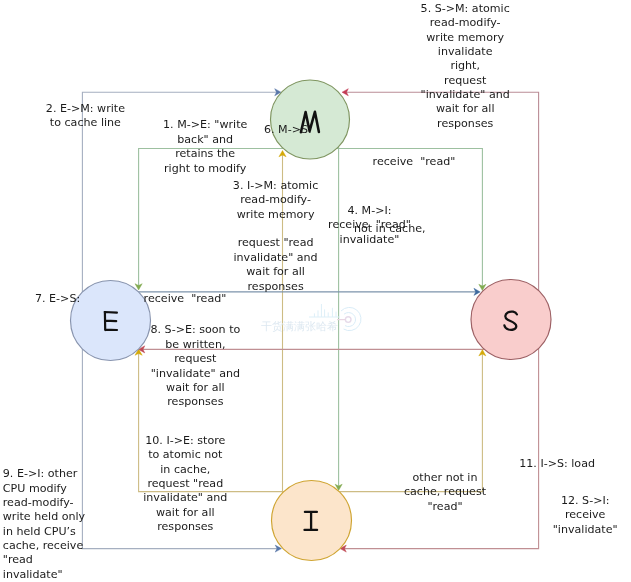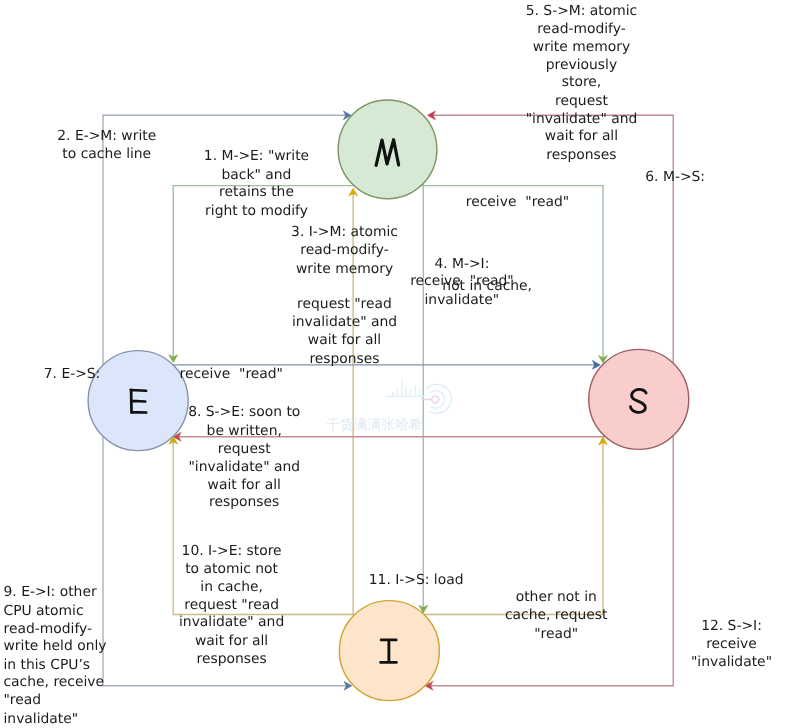--- a/index.html
+++ b/index.html
@@ -5,21 +5,21 @@
 <style>
   html,body{margin:0;padding:0;background:#ffffff;}
   body{width:631px;height:582px;overflow:hidden;
        font-family:"DejaVu Sans","Liberation Sans",sans-serif;}
   #stage{position:relative;width:631px;height:582px;background:#ffffff;overflow:hidden;
          transform:translateZ(0);}
   svg.layer{position:absolute;left:0;top:0;width:631px;height:582px;}
   .glyph-text{font-size:0.01px;fill:none;}
   .ln{position:absolute;color:#1b1b1b;font-size:11.1px;line-height:14.35px;
       white-space:pre;height:14.35px;transform:translateZ(0);}
-  .wm-center{position:absolute;left:261px;top:334px;color:#dde8f1;
+  .wm-center{position:absolute;left:261px;top:321px;color:#dde8f1;
              font-size:11px;line-height:11px;white-space:pre;transform:translateZ(0);}
   .wm-bottom{position:absolute;left:497px;top:551px;color:#c8ced4;font-size:12.8px;
              line-height:12.8px;white-space:pre;transform:translateZ(0);}
 </style>
 </head>
 <body>
 
 <div id="stage">
   <svg class="layer" viewBox="0 0 631 582" xmlns="http://www.w3.org/2000/svg">
     <g>
@@ -121,64 +121,64 @@
   </div>
   <div class="lblgrp">
     <div class="ln" style="left:219.5px;top:203.8px;width:300px;text-align:center">4. M-&gt;I:</div>
     <div class="ln" style="left:219.5px;top:218.2px;width:300px;text-align:center">receive  "read"</div>
     <div class="ln" style="left:219.5px;top:232.5px;width:300px;text-align:center">invalidate"</div>
   </div>
   <div class="lblgrp">
     <div class="ln" style="left:315.2px;top:1.8px;width:300px;text-align:center">5. S-&gt;M: atomic</div>
     <div class="ln" style="left:315.2px;top:16.2px;width:300px;text-align:center">read-modify-</div>
     <div class="ln" style="left:315.2px;top:30.5px;width:300px;text-align:center">write memory</div>
-    <div class="ln" style="left:315.2px;top:44.9px;width:300px;text-align:center">previously</div>
-    <div class="ln" style="left:315.2px;top:59.2px;width:300px;text-align:center">store,</div>
+    <div class="ln" style="left:315.2px;top:44.9px;width:300px;text-align:center">invalidate</div>
+    <div class="ln" style="left:315.2px;top:59.2px;width:300px;text-align:center">right,</div>
     <div class="ln" style="left:315.2px;top:73.6px;width:300px;text-align:center">request</div>
     <div class="ln" style="left:315.2px;top:87.9px;width:300px;text-align:center">"invalidate" and</div>
     <div class="ln" style="left:315.2px;top:102.3px;width:300px;text-align:center">wait for all</div>
     <div class="ln" style="left:315.2px;top:116.6px;width:300px;text-align:center">responses</div>
   </div>
   <div class="lblgrp">
-    <div class="ln" style="left:264.0px;top:135px;width:300px;text-align:right">6. M-&gt;S:</div>
+    <div class="ln" style="left:264.0px;top:123px;width:300px;text-align:left">6. M-&gt;S:</div>
     <div class="ln" style="left:264.0px;top:154.6px;width:300px;text-align:center">receive  "read"</div>
   </div>
   <div class="lblgrp">
     <div class="ln" style="left:35.0px;top:292px;width:300px;text-align:left">7. E-&gt;S:</div>
     <div class="ln" style="left:35.0px;top:291.8px;width:300px;text-align:center">receive  "read"</div>
   </div>
   <div class="lblgrp">
     <div class="ln" style="left:45.4px;top:323.4px;width:300px;text-align:center">8. S-&gt;E: soon to</div>
     <div class="ln" style="left:45.4px;top:337.8px;width:300px;text-align:center">be written,</div>
     <div class="ln" style="left:45.4px;top:352.1px;width:300px;text-align:center">request</div>
     <div class="ln" style="left:45.4px;top:366.5px;width:300px;text-align:center">"invalidate" and</div>
     <div class="ln" style="left:45.4px;top:380.8px;width:300px;text-align:center">wait for all</div>
     <div class="ln" style="left:45.4px;top:395.2px;width:300px;text-align:center">responses</div>
   </div>
   <div class="lblgrp">
     <div class="ln" style="left:2.8px;top:467.1px;text-align:right">9. E-&gt;I: other</div>
-    <div class="ln" style="left:2.8px;top:481.5px;text-align:left">CPU atomic</div>
+    <div class="ln" style="left:2.8px;top:481.5px;text-align:left">CPU modify</div>
     <div class="ln" style="left:2.8px;top:495.8px;text-align:left">read-modify-</div>
     <div class="ln" style="left:2.8px;top:510.2px;text-align:center">write held only</div>
-    <div class="ln" style="left:2.8px;top:524.5px;text-align:left">in this CPU’s</div>
+    <div class="ln" style="left:2.8px;top:524.5px;text-align:left">in held CPU’s</div>
     <div class="ln" style="left:2.8px;top:538.9px;text-align:right">cache, receive</div>
     <div class="ln" style="left:2.8px;top:553.2px;text-align:left">"read</div>
     <div class="ln" style="left:2.8px;top:567.6px;text-align:left">invalidate"</div>
   </div>
   <div class="lblgrp">
     <div class="ln" style="left:35.3px;top:433.8px;width:300px;text-align:center">10. I-&gt;E: store</div>
     <div class="ln" style="left:35.3px;top:448.2px;width:300px;text-align:center">to atomic not</div>
     <div class="ln" style="left:35.3px;top:462.5px;width:300px;text-align:center">in cache,</div>
     <div class="ln" style="left:35.3px;top:476.9px;width:300px;text-align:center">request "read</div>
     <div class="ln" style="left:35.3px;top:491.2px;width:300px;text-align:center">invalidate" and</div>
     <div class="ln" style="left:35.3px;top:505.6px;width:300px;text-align:center">wait for all</div>
     <div class="ln" style="left:35.3px;top:519.9px;width:300px;text-align:center">responses</div>
   </div>
   <div class="lblgrp">
-    <div class="ln" style="left:295.0px;top:456.6px;width:300px;text-align:left">11. I-&gt;S: load</div>
+    <div class="ln" style="left:295.0px;top:456.6px;width:300px;text-align:right">11. I-&gt;S: load</div>
     <div class="ln" style="left:295.0px;top:471.0px;width:300px;text-align:center">other not in</div>
     <div class="ln" style="left:295.0px;top:485.3px;width:300px;text-align:center">cache, request</div>
     <div class="ln" style="left:295.0px;top:499.7px;width:300px;text-align:center">"read"</div>
   </div>
   <div class="lblgrp">
     <div class="ln" style="left:435.2px;top:493.9px;width:300px;text-align:center">12. S-&gt;I:</div>
     <div class="ln" style="left:435.2px;top:508.3px;width:300px;text-align:center">receive</div>
     <div class="ln" style="left:435.2px;top:522.6px;width:300px;text-align:center">"invalidate"</div>
   </div>
   <div class="wm-center">干货满满张哈希</div>

